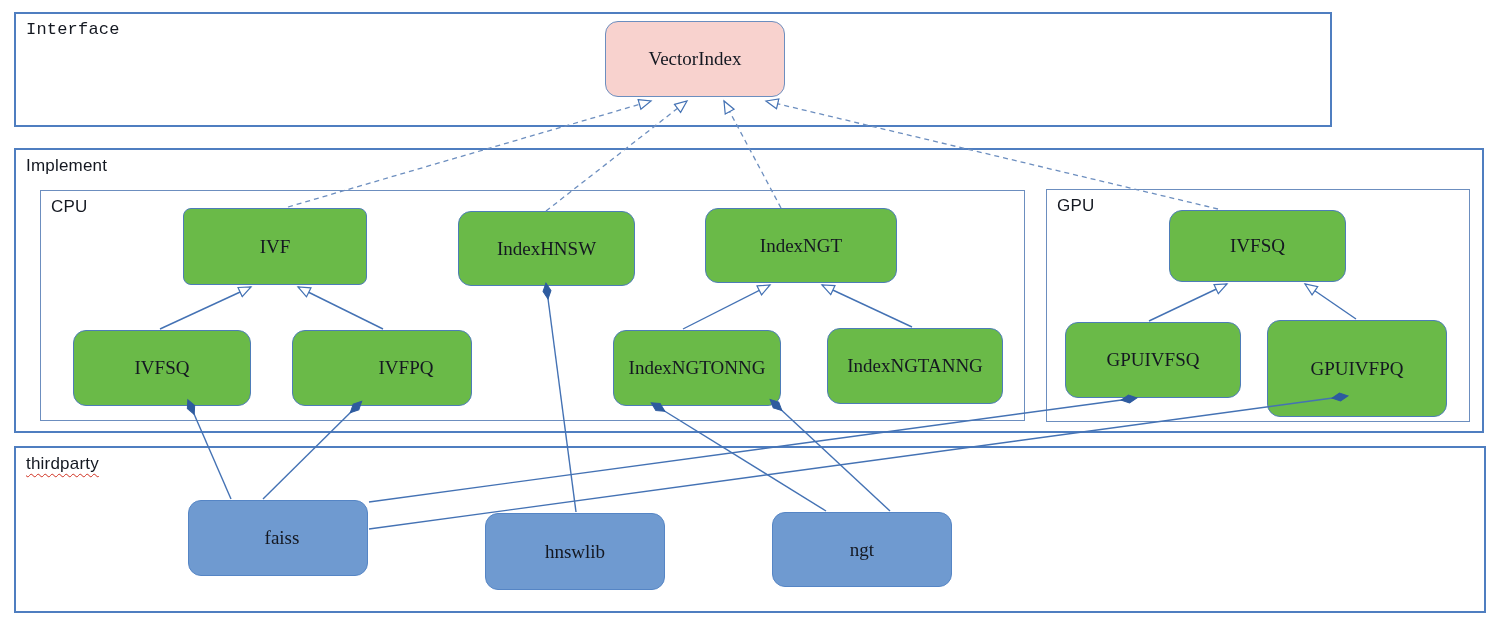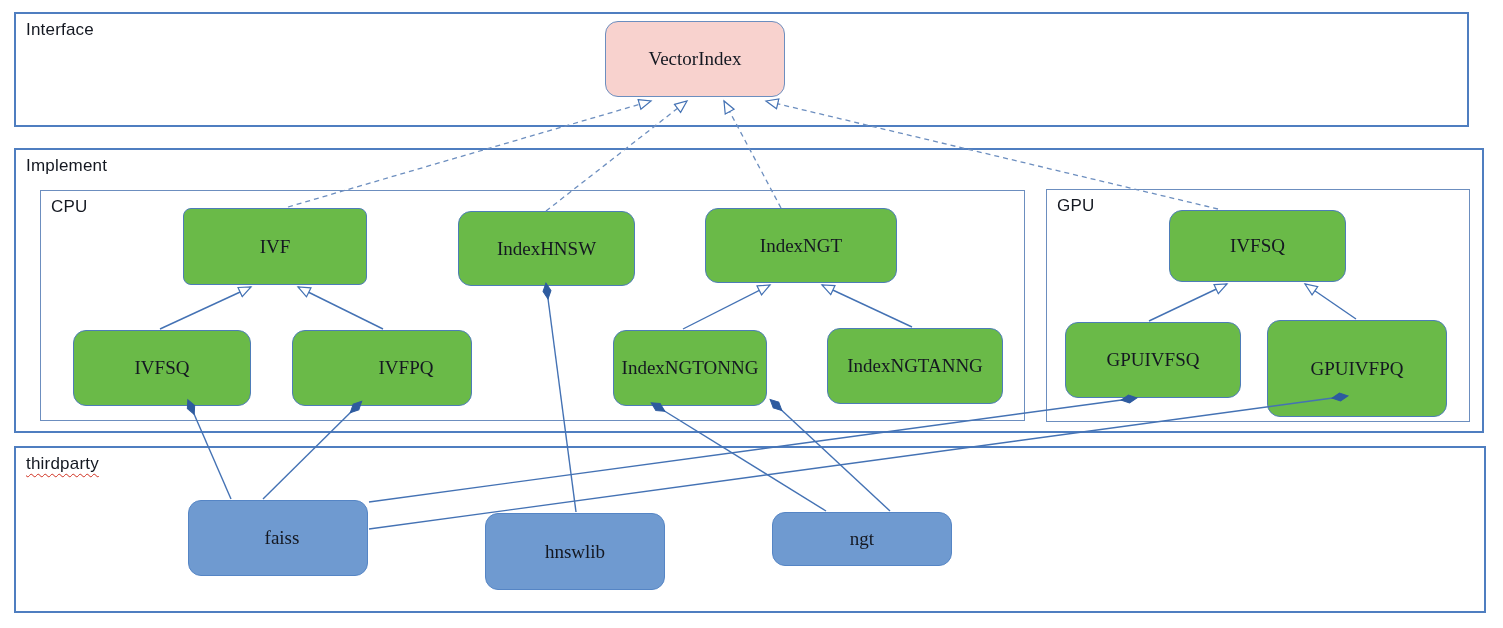--- a/index.html
+++ b/index.html
@@ -13,21 +13,21 @@
   .inner{border:1.5px solid var(--subcontainer-border,#6c8ebf);}
   .clabel{
     position:absolute;top:6px;left:10px;font-size:17px;color:var(--text,#141821);
     letter-spacing:.2px;white-space:nowrap;
   }
   .squiggle{
     text-decoration-line:underline;text-decoration-style:wavy;
     text-decoration-color:var(--spellcheck,#d03020);
     text-decoration-thickness:1px;text-underline-offset:4px;
   }
-  .c-interface {left:14px;  top:12px;  width:1455px;height:115px;}
+  .c-interface {left:14px;  top:12px;  width:1318px;height:115px;font-family:Liberation Mono, monospace;}
   .c-implement {left:14px;  top:148px; width:1470px;height:285px;}
   .c-cpu       {left:40px;  top:190px; width:985px; height:231px;}
   .c-gpu       {left:1046px;top:189px; width:424px; height:233px;}
   .c-thirdparty{left:14px;  top:446px; width:1472px;height:167px;}
   
   .node{
     position:absolute;box-sizing:border-box;border-radius:13px;z-index:2;
     display:flex;align-items:center;justify-content:center;
     border:1.5px solid var(--node-border,#4d7cb8);
   }
@@ -38,27 +38,27 @@
   .pink {background:var(--node-pink-fill,#f8d2ce);border-color:#6c8ebf;}
   .green{background:var(--node-green-fill,#6aba48);}
   .blue {background:var(--node-blue-fill,#6f9ad0);border-color:#5585c5;}
   .n-vectorindex {left:605px; top:21px; width:180px;height:76px;}
   .n-ivf         {left:183px; top:208px;width:184px;height:77px;border-radius:8px;}
   .n-indexhnsw   {left:458px; top:211px;width:177px;height:75px;}
   .n-indexngt    {left:705px; top:208px;width:192px;height:75px;}
   .n-gpuivf      {left:1169px;top:210px;width:177px;height:72px;}
   .n-ivfsq       {left:73px;  top:330px;width:178px;height:76px;}
   .n-ivfpq       {left:292px; top:330px;width:180px;height:76px;padding-left:48px;}
-  .n-indexngtonng{left:613px; top:330px;width:154px;height:76px;}
+  .n-indexngtonng{left:613px; top:330px;width:168px;height:76px;}
   .n-indexngtanng{left:827px; top:328px;width:176px;height:76px;}
   .n-gpuivfsq    {left:1065px;top:322px;width:176px;height:76px;}
   .n-gpuivfpq    {left:1267px;top:320px;width:180px;height:97px;}
   .n-faiss       {left:188px; top:500px;width:180px;height:76px;padding-left:8px;}
   .n-hnswlib     {left:485px; top:513px;width:180px;height:77px;}
-  .n-ngt         {left:772px; top:512px;width:180px;height:54px;align-items:center;}
+  .n-ngt         {left:772px; top:512px;width:180px;height:75px;align-items:center;}
   
   .edges{position:absolute;left:0;top:0;z-index:3;pointer-events:none;}
   .solidline{stroke:var(--edge-solid,#4472b4);stroke-width:1.4;fill:none;}
   .dashline{stroke:var(--edge-dashed,#6c8ebf);stroke-width:1.3;fill:none;stroke-dasharray:5 4;}
 </style>
 </head>
 <body>
 
 <div class="canvas">
 

